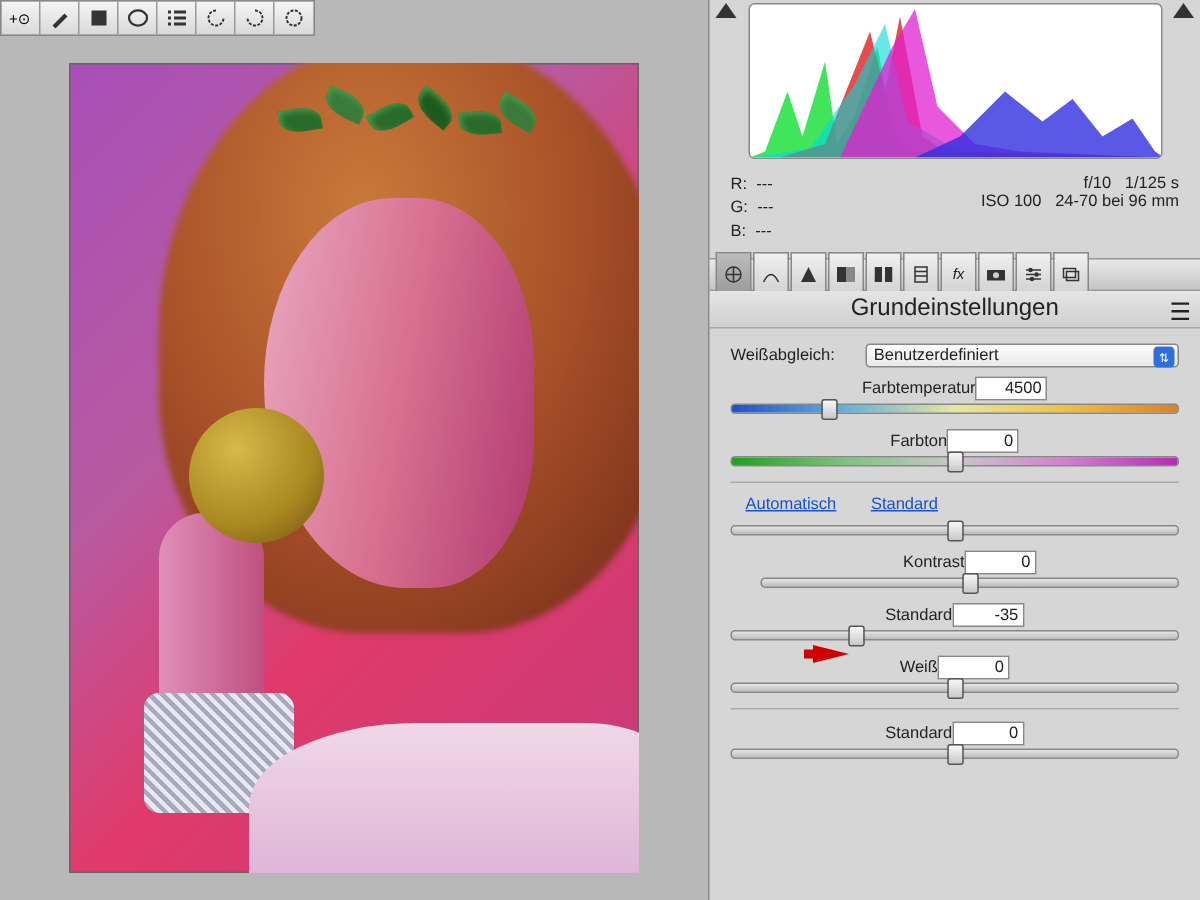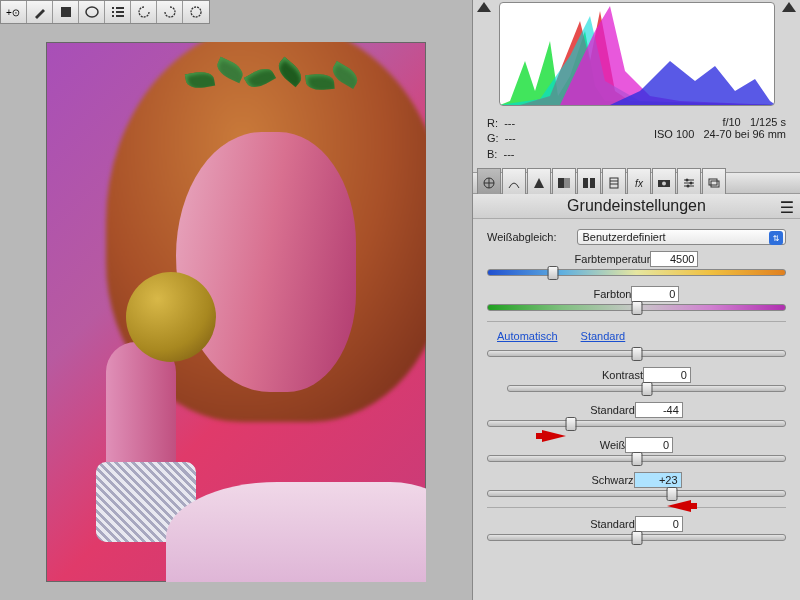--- a/index.html
+++ b/index.html
@@ -269,45 +269,35 @@
               <label>Kontrast</label>
               <div class="valbox">0</div>
             </div>
             <div class="track">
               <div class="thumb" style="left:50%"></div>
             </div>
           </div>
           <div class="slider-row" style="position: relative;">
             <div class="slider-top">
               <label>Standard</label>
-              <div class="valbox">-44</div>
+              <div class="valbox">-35</div>
             </div>
             <div class="track">
               <div class="thumb" style="left:28%"></div>
             </div>
             <div class="arrow" style="left: 55px; top: 28px;"></div>
           </div>
           <div class="slider-row" style="position: relative;">
             <div class="slider-top">
               <label>Weiß</label>
               <div class="valbox">0</div>
             </div>
             <div class="track">
               <div class="thumb" style="left:50%"></div>
             </div>
-          </div>
-          <div class="slider-row" style="position: relative;">
-            <div class="slider-top">
-              <label>Schwarz</label>
-              <div class="valbox hl">+23</div>
-            </div>
-            <div class="track">
-              <div class="thumb" style="left:62%"></div>
-            </div>
-            <div class="arrow" style="left: 180px; top: 28px; transform: scaleX(-1);"></div>
           </div>
           <hr class="hr">
           <div class="slider-row" style="position: relative;">
             <div class="slider-top">
               <label>Standard</label>
               <div class="valbox">0</div>
             </div>
             <div class="track">
               <div class="thumb" style="left:50%"></div>
             </div>

